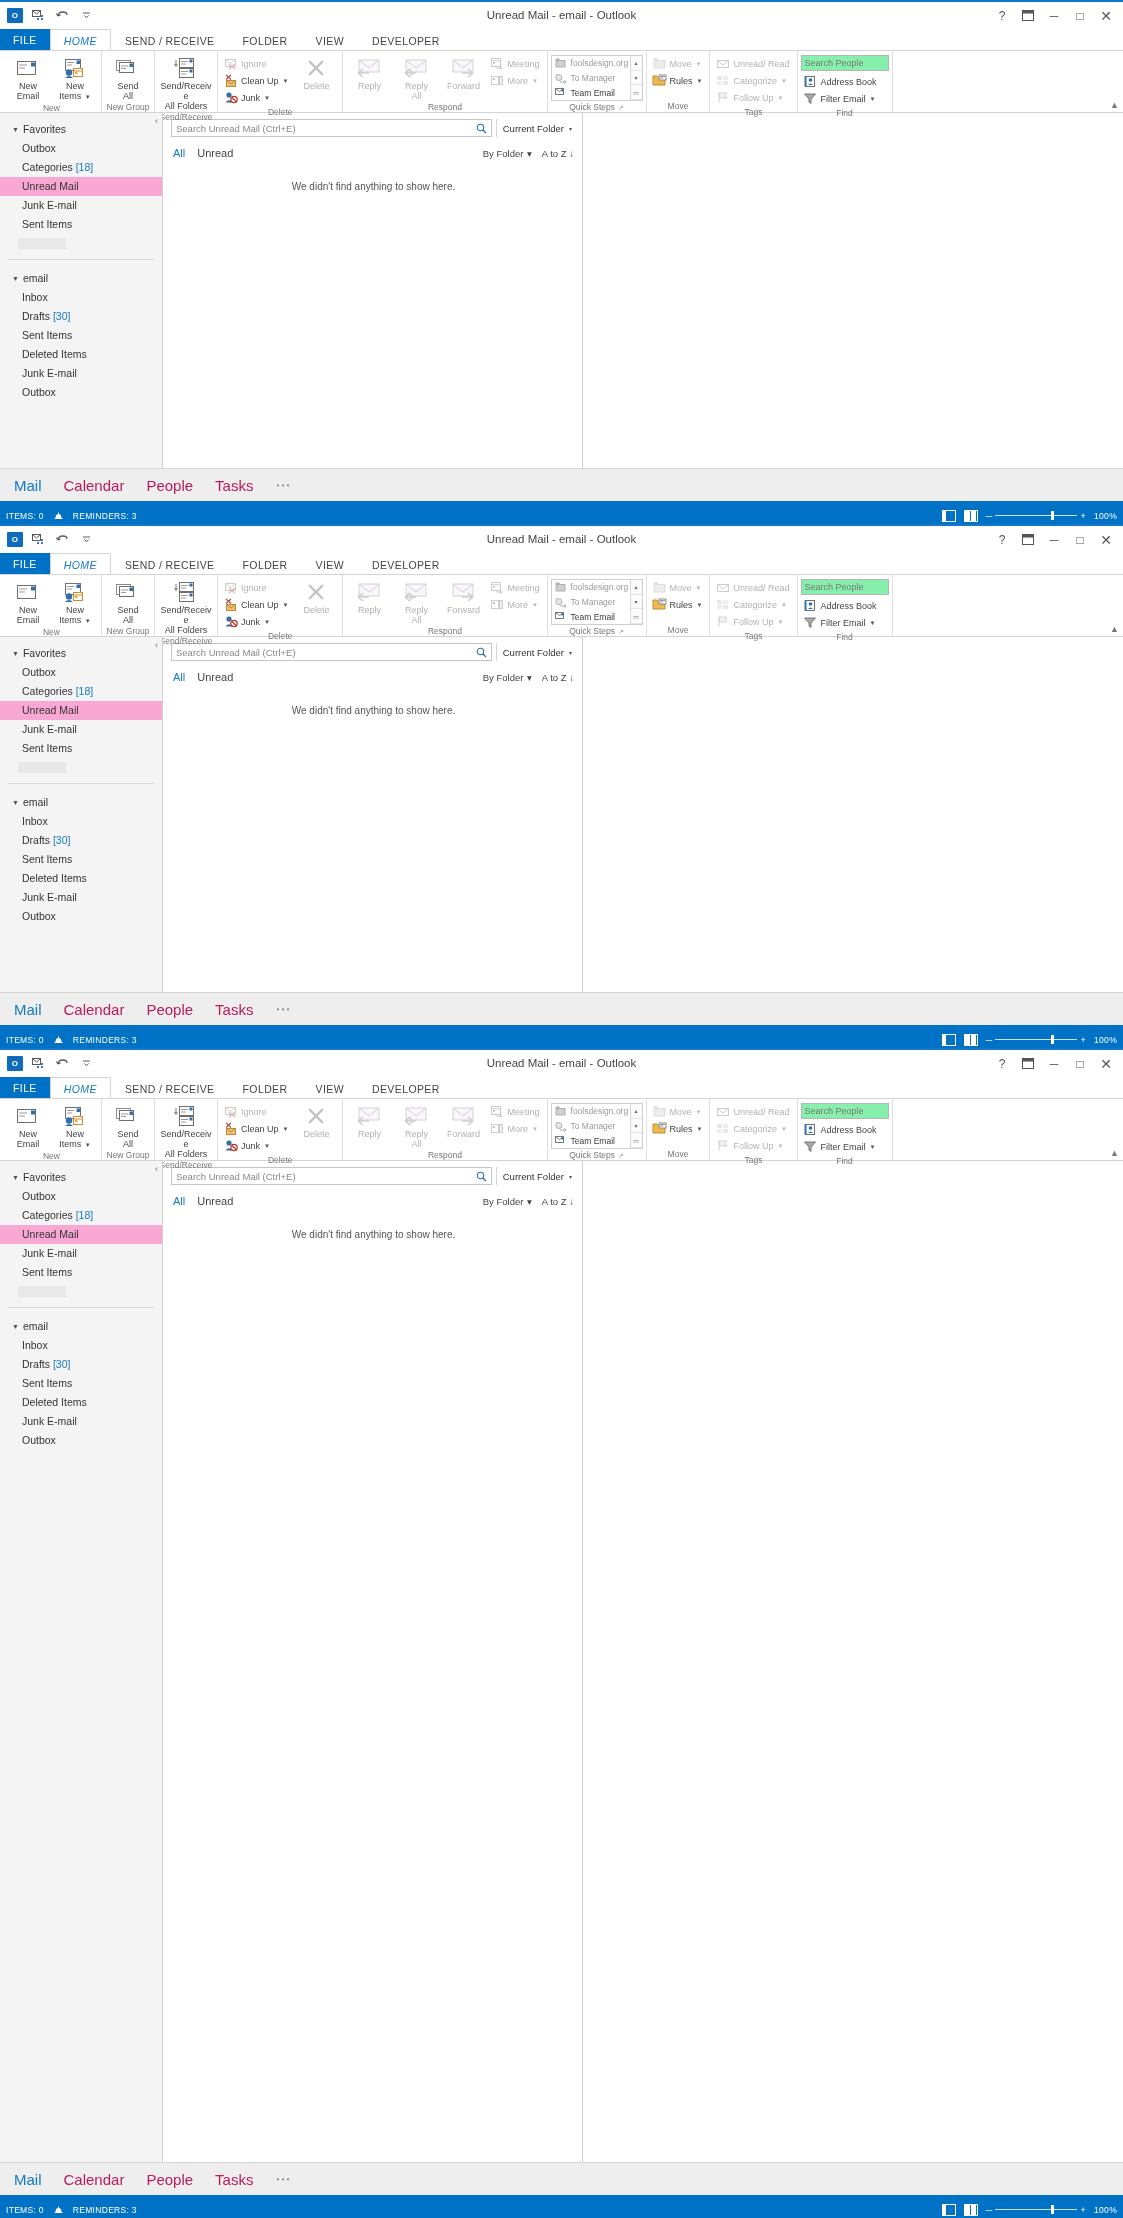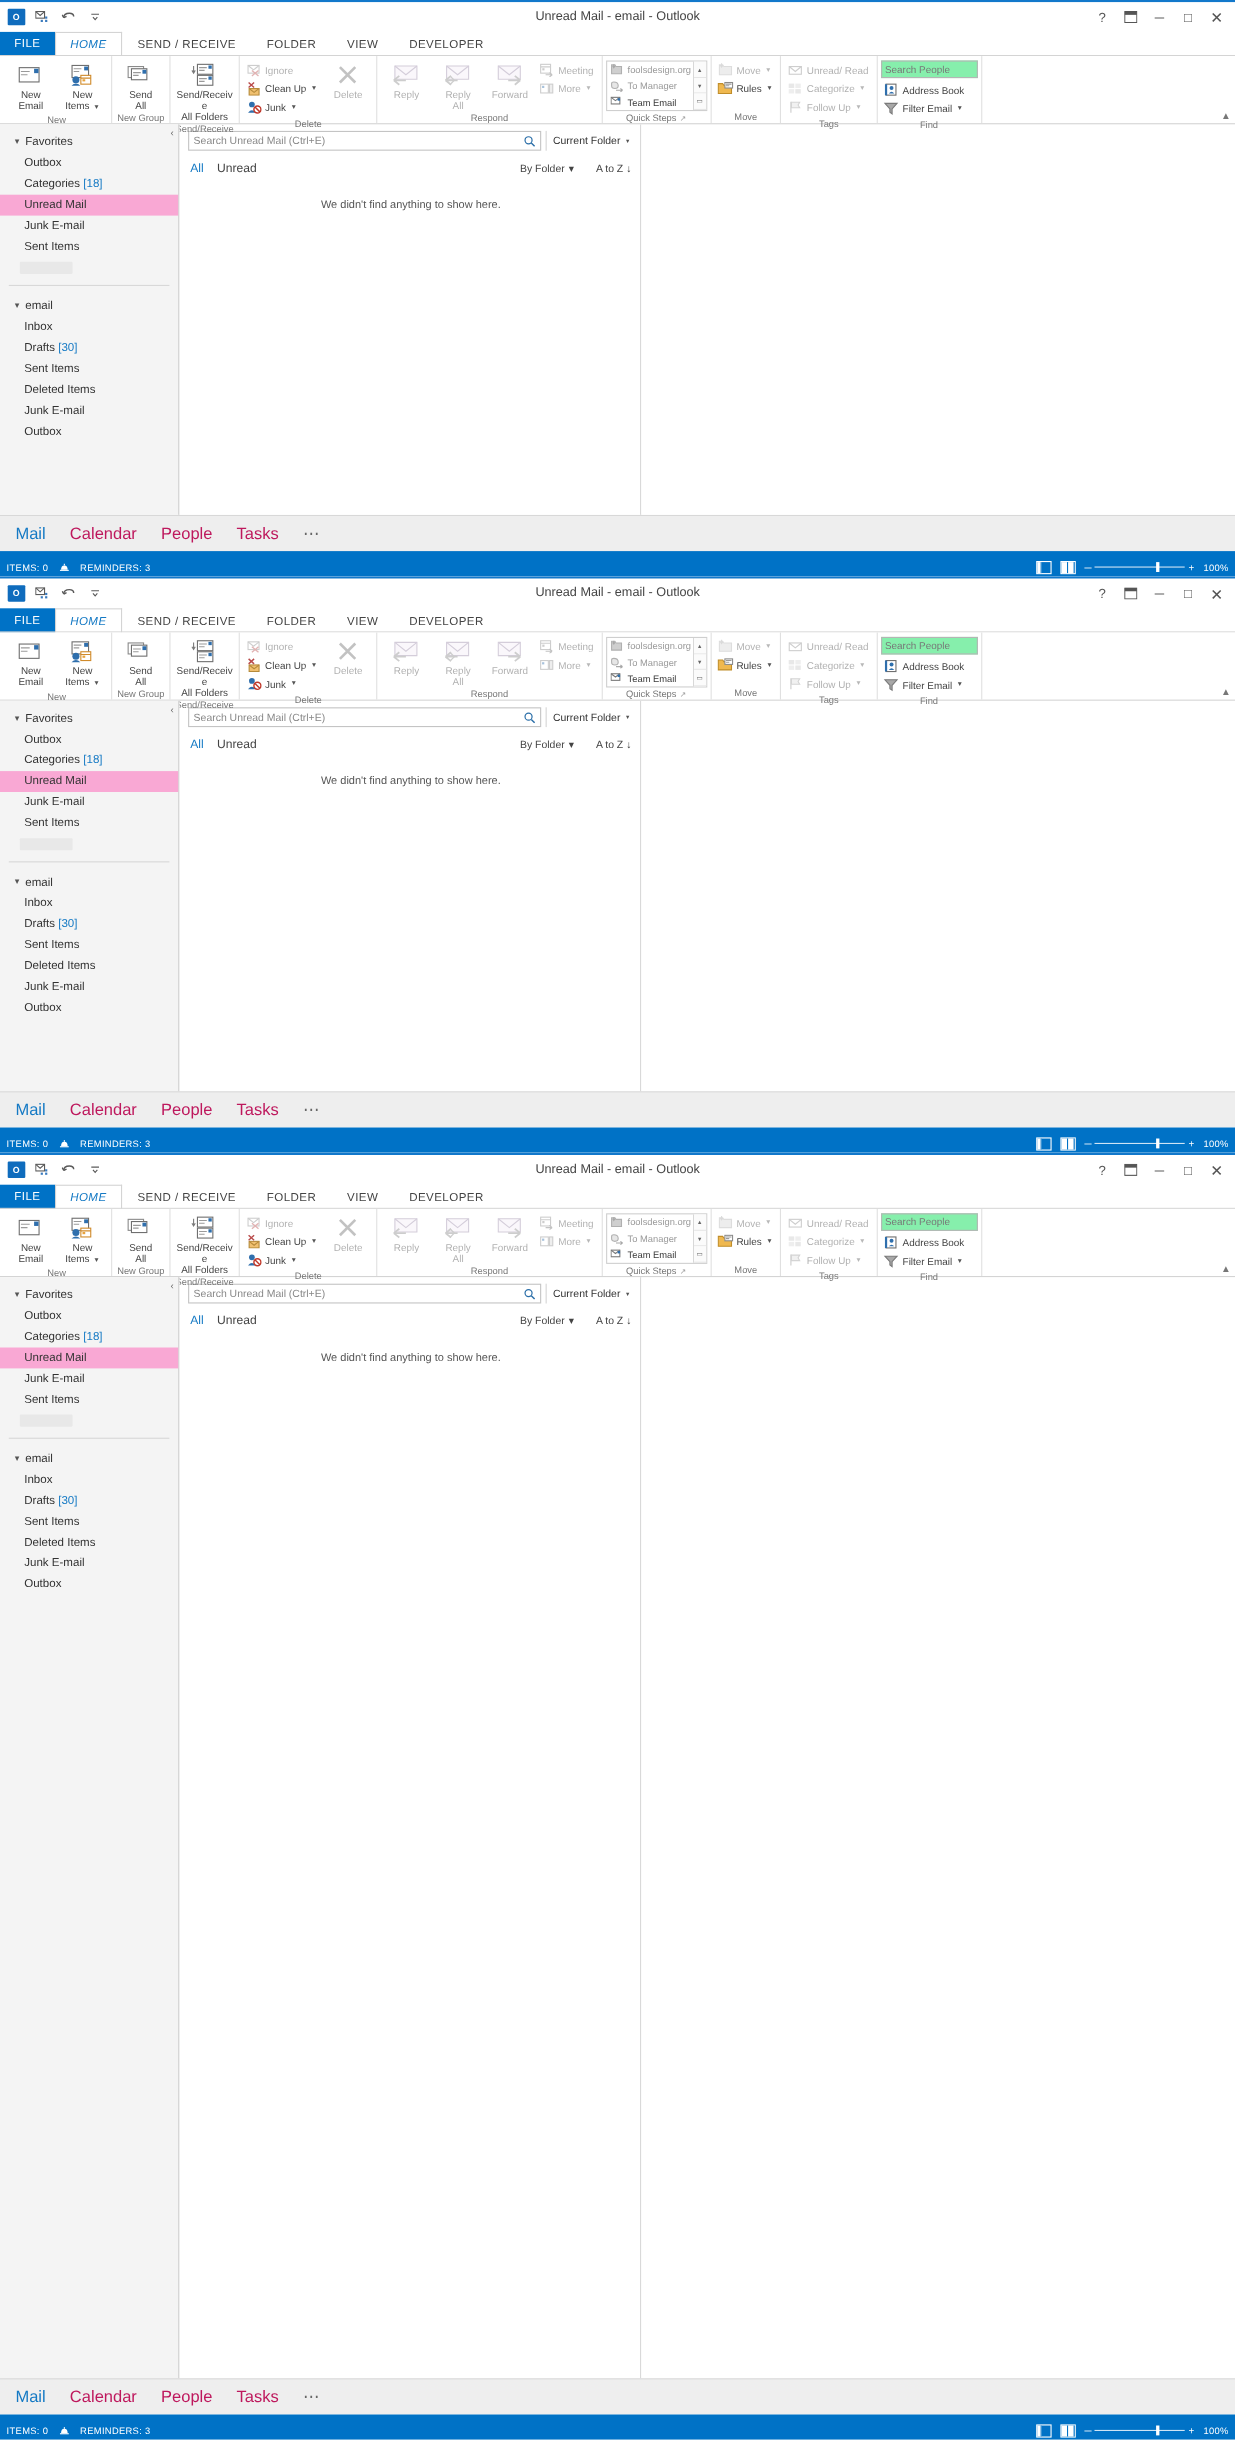--- a/index.html
+++ b/index.html
@@ -181,21 +181,21 @@
   .scope {
     font-size: 9.5px; color: #333; padding: 0 4px 0 6px; white-space: nowrap;
     display: flex; align-items: center; gap: 4px; border-left: 1px solid #d5d5d5;
     height: 18px; margin-left: 4px;
   }
   .filter-row {
     display: flex; align-items: center; margin-top: 10px; padding: 0 2px;
   }
   .f-all { font-size: 11px; color: #1479c4; margin-right: 12px; }
   .f-unread { font-size: 11px; color: #444; }
-  .f-right { margin-left: auto; display: flex; align-items: center; gap: 20px; text-align: right; }
+  .f-right { margin-left: auto; display: flex; align-items: center; gap: 10px; text-align: right; }
   .f-right span { font-size: 9.5px; color: #444; }
   .empty-msg {
     text-align: center; font-size: 10px; color: #555; margin-top: 22px;
   }
 
   
   .read-pane { flex: 1; background: #ffffff; }
 
   
   .navbar {

